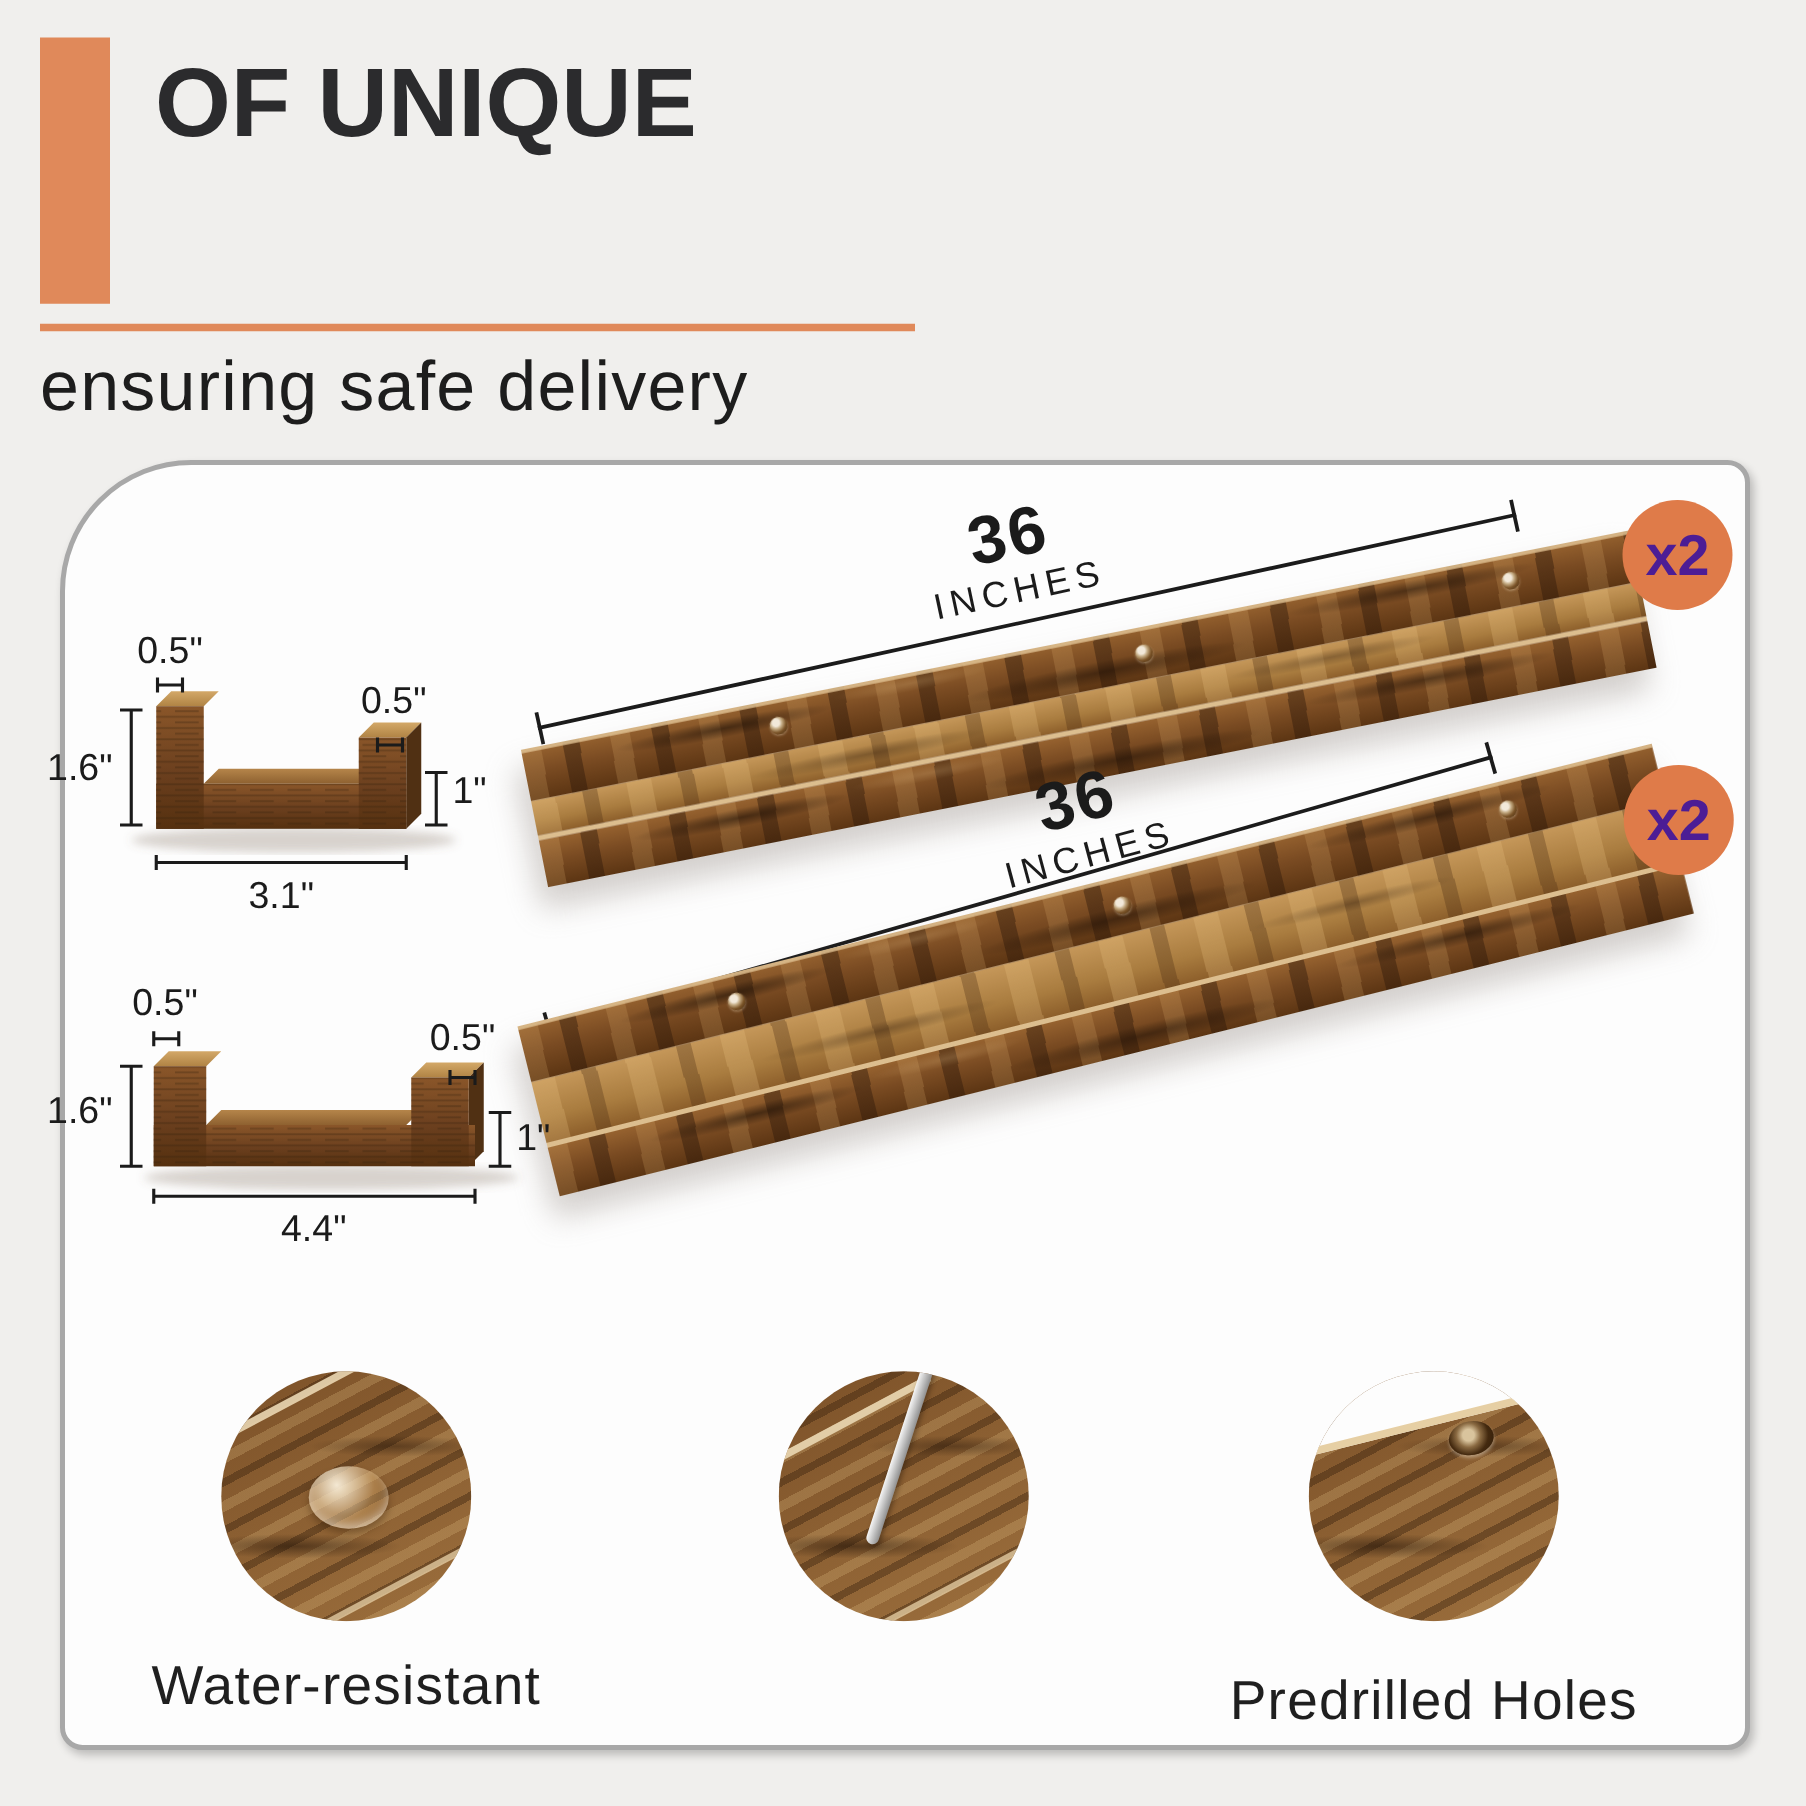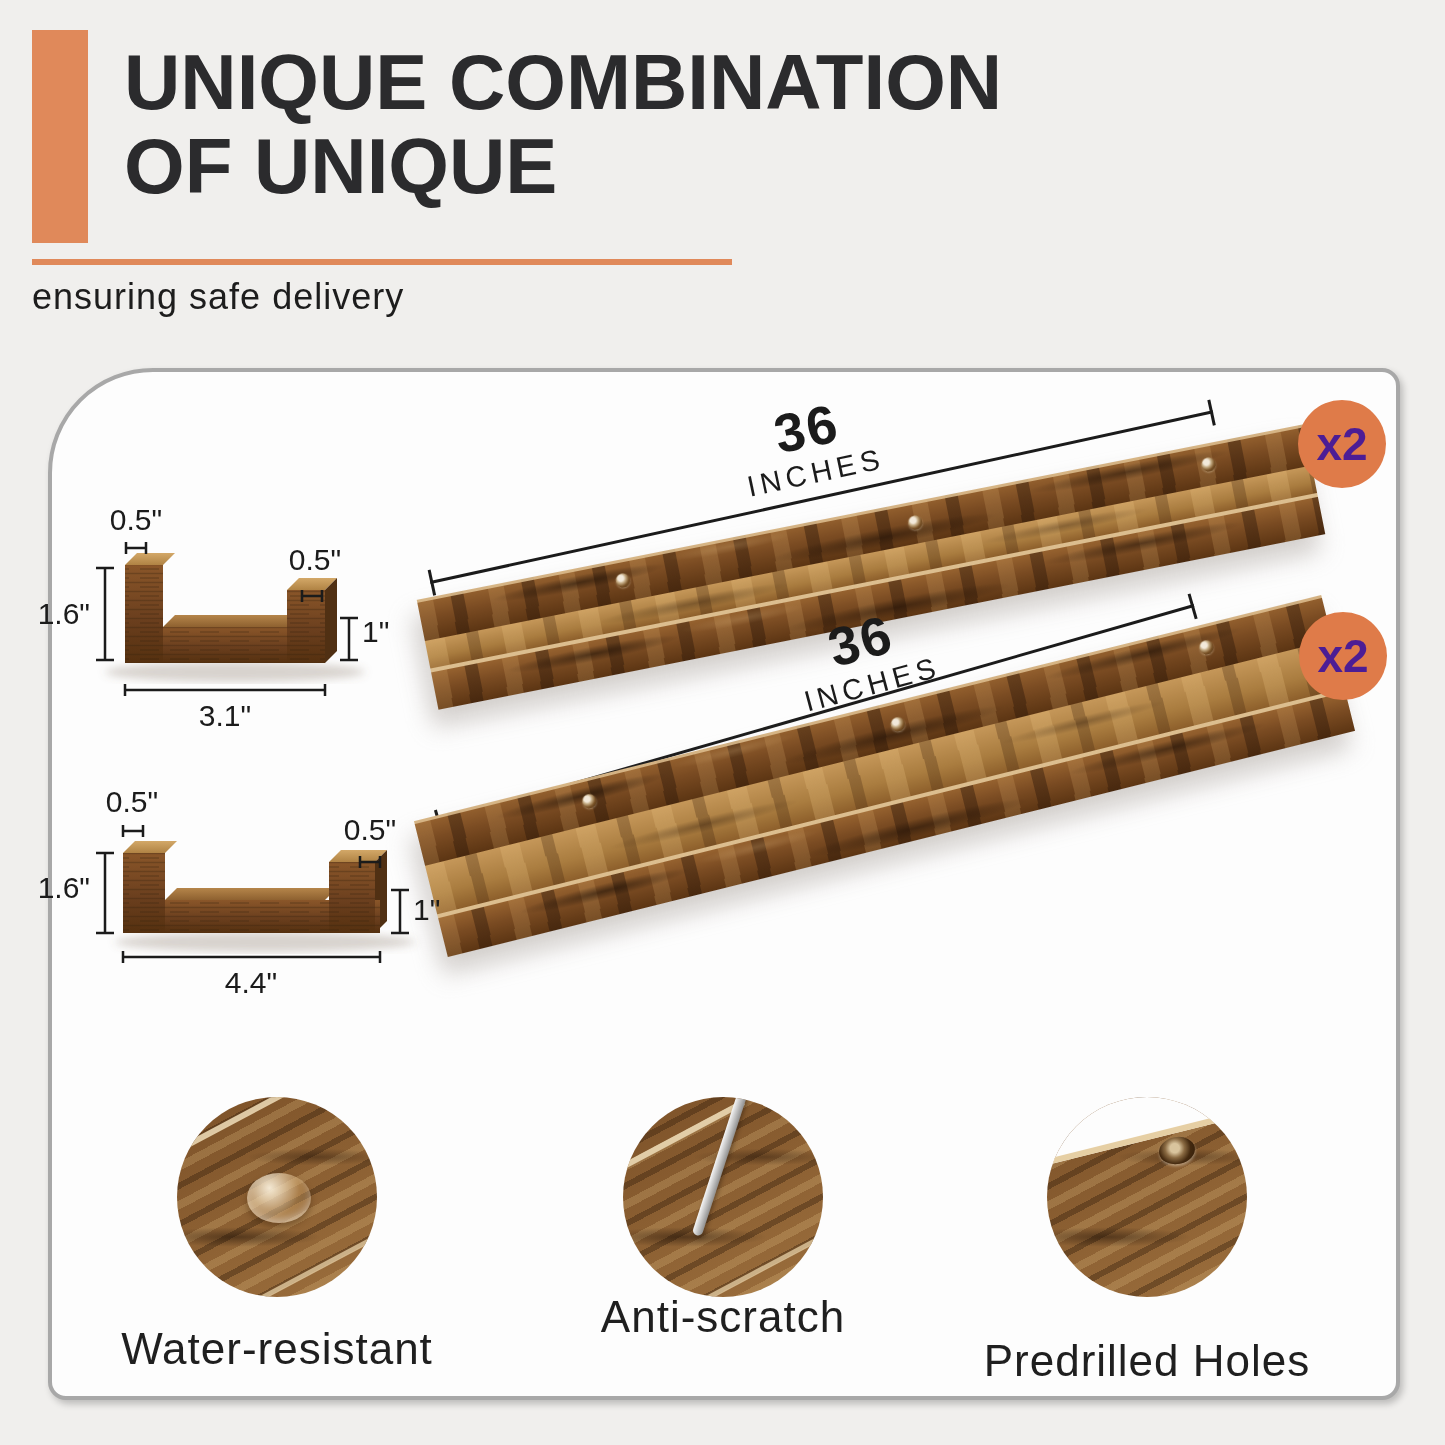--- a/index.html
+++ b/index.html
@@ -7,21 +7,21 @@
   }
   *{margin:0;padding:0;box-sizing:border-box}
   body{background:#f0efed;font-family:"Liberation Sans",sans-serif;}
   .stage{position:relative;width:1445px;height:1445px;background:#f0efed;overflow:hidden;}
 
   
   .accent-bar{position:absolute;left:32px;top:30px;width:56px;height:213px;background:var(--accent);}
   .title{position:absolute;left:124px;top:40px;font-size:78px;line-height:84px;font-weight:700;
          color:#2b2b2d;letter-spacing:0;}
   .divider{position:absolute;left:32px;top:259px;width:700px;height:6px;background:var(--accent);}
-  .subtitle{position:absolute;left:32px;top:276px;font-size:36px;font-weight:400;color:#1d1d1d;letter-spacing:1px;}
+  .subtitle{position:absolute;left:32px;top:276px;font-size:56px;font-weight:400;color:#1d1d1d;letter-spacing:1px;}
 
   .weight-wrap{position:absolute;left:1158px;top:62px;width:175px;height:215px;}
   .accent-fill{fill:var(--icon);}
   .weight-wrap text{fill:#fff;font-family:"Liberation Sans",sans-serif;font-weight:700;}
 
   
   .panel{position:absolute;left:48px;top:368px;width:1352px;height:1032px;background:#fdfdfd;
          border:4px solid #a8a8a8;border-radius:105px 18px 18px 18px;
          box-shadow:3px 4px 7px rgba(0,0,0,.22);}
 
@@ -91,21 +91,20 @@
     box-shadow:0 2px 3px rgba(255,250,235,.4);}
   .flabel{position:absolute;width:440px;text-align:center;font-size:44px;color:#1f1f1f;letter-spacing:1px;}
 </style>
 </head>
 <body>
 
 <div class="stage">
 
   <div class="accent-bar"></div>
   <div class="title">
-    <div>UNIQUE COMBINATION</div>
     <div>OF UNIQUE</div>
   </div>
   <div class="divider"></div>
   <div class="subtitle">ensuring safe delivery</div>
 
 
   <div class="panel"></div>
 
   <div class="dimline" style="left:430px;top:581px;width:801px;transform:rotate(-12.3deg);"></div>
   <div class="dimlabel" style="left:690px;top:400px;width:240px;transform:rotate(-12deg);">
@@ -229,16 +228,15 @@
     <div class="edge1" style="top:40px;"></div>
     <div class="edge2"></div>
     <div class="rod"></div>
   </div>
   <div class="fcircle" style="left:1047px;top:1097px;">
     <div class="whitewedge"></div>
     <div class="drillhole"></div>
   </div>
 
   <div class="flabel" style="left:57px;top:1292px;margin-top:32px;">Water-resistant</div>
-  <div class="flabel" style="left:503px;top:1292px;">Anti-scratch</div>
   <div class="flabel" style="left:927px;top:1292px;margin-top:44px;">Predrilled Holes</div>
 
 </div>
 
 </body></html>

